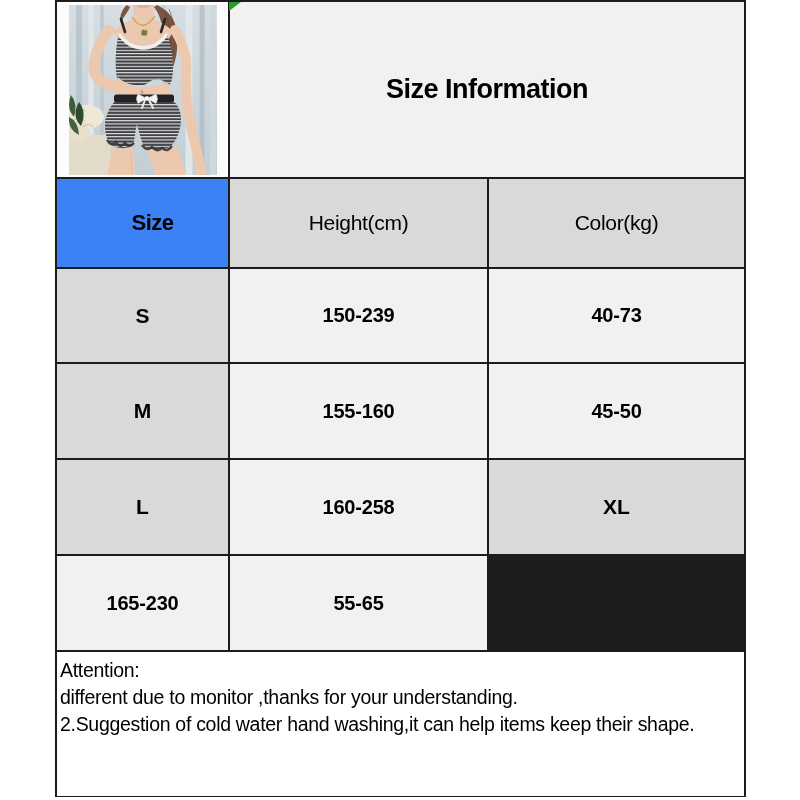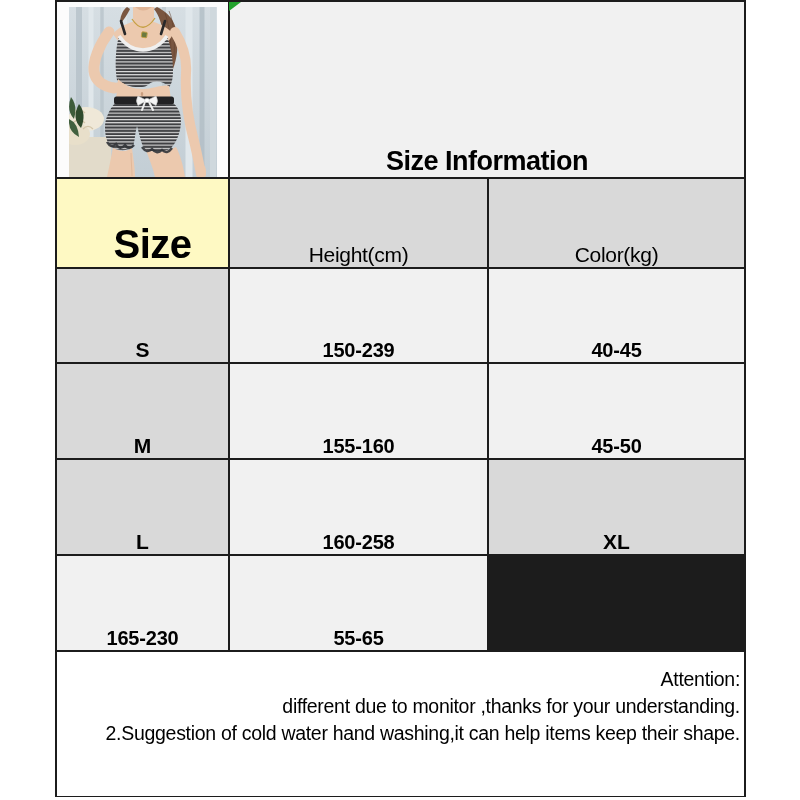--- a/index.html
+++ b/index.html
@@ -8,31 +8,31 @@
     font-family:"Liberation Sans",sans-serif;color:#000;overflow:hidden;
   }
   .size-table{
     position:absolute;left:55px;top:0;width:691px;height:797px;
     box-sizing:border-box;background:#1c1c1c;padding:2px;
     display:grid;
     grid-template-columns:171px 257px 255px;
     grid-template-rows:175px 88px 93px 94px 94px 94px 144px;
     gap:2px;
   }
-  .cell{display:flex;align-items:flex-end;justify-content:center;overflow:hidden;}
+  .cell{display:flex;align-items:center;justify-content:center;overflow:hidden;}
   .cell-photo{background:#fcfcfc;}
   .cell-title{grid-column:2/4;background:#f1f1f1;}
   .title-text{font-size:27px;font-weight:700;letter-spacing:-0.5px;}
   .cell-colhead{background:#d9d9d9;font-weight:400;font-size:21px;letter-spacing:-0.3px;}
-  .cell-sizehead{background:#fef9c3;font-weight:700;font-size:40px;letter-spacing:-0.5px;padding-left:20px;}
+  .cell-sizehead{background:#3b82f6;font-weight:700;font-size:22px;letter-spacing:-0.5px;padding-left:20px;}
   .cell-sizelabel{background:#d9d9d9;font-weight:700;font-size:21px;}
   .cell-value{background:#f1f1f1;font-weight:700;font-size:20px;letter-spacing:-0.2px;}
   .cell-attention{
     grid-column:1/4;background:#ffffff;display:block;
-    padding:14px 4px 0 3px;box-sizing:border-box;text-align:right;
+    padding:5px 4px 0 3px;box-sizing:border-box;
   }
   .attention-line{
     font-size:19.5px;line-height:27px;letter-spacing:-0.3px;white-space:nowrap;
   }
   .corner-flag{
     position:absolute;left:229px;top:2px;width:12px;height:9px;
     background:#21a12c;clip-path:polygon(0 0,100% 0,0 100%);
   }
   svg{display:block;}
 </style>
@@ -137,21 +137,21 @@
     <div class="cell cell-title">
       <span class="title-text">Size Information</span>
     </div>
 
     <div class="cell cell-sizehead">Size</div>
     <div class="cell cell-colhead">Height(cm)</div>
     <div class="cell cell-colhead">Color(kg)</div>
 
     <div class="cell cell-sizelabel">S</div>
     <div class="cell cell-value">150-239</div>
-    <div class="cell cell-value">40-45</div>
+    <div class="cell cell-value">40-73</div>
 
     <div class="cell cell-sizelabel">M</div>
     <div class="cell cell-value">155-160</div>
     <div class="cell cell-value">45-50</div>
 
     <div class="cell cell-sizelabel">L</div>
     <div class="cell cell-value">160-258</div>
 
     <div class="cell cell-sizelabel">XL</div>
     <div class="cell cell-value">165-230</div>

